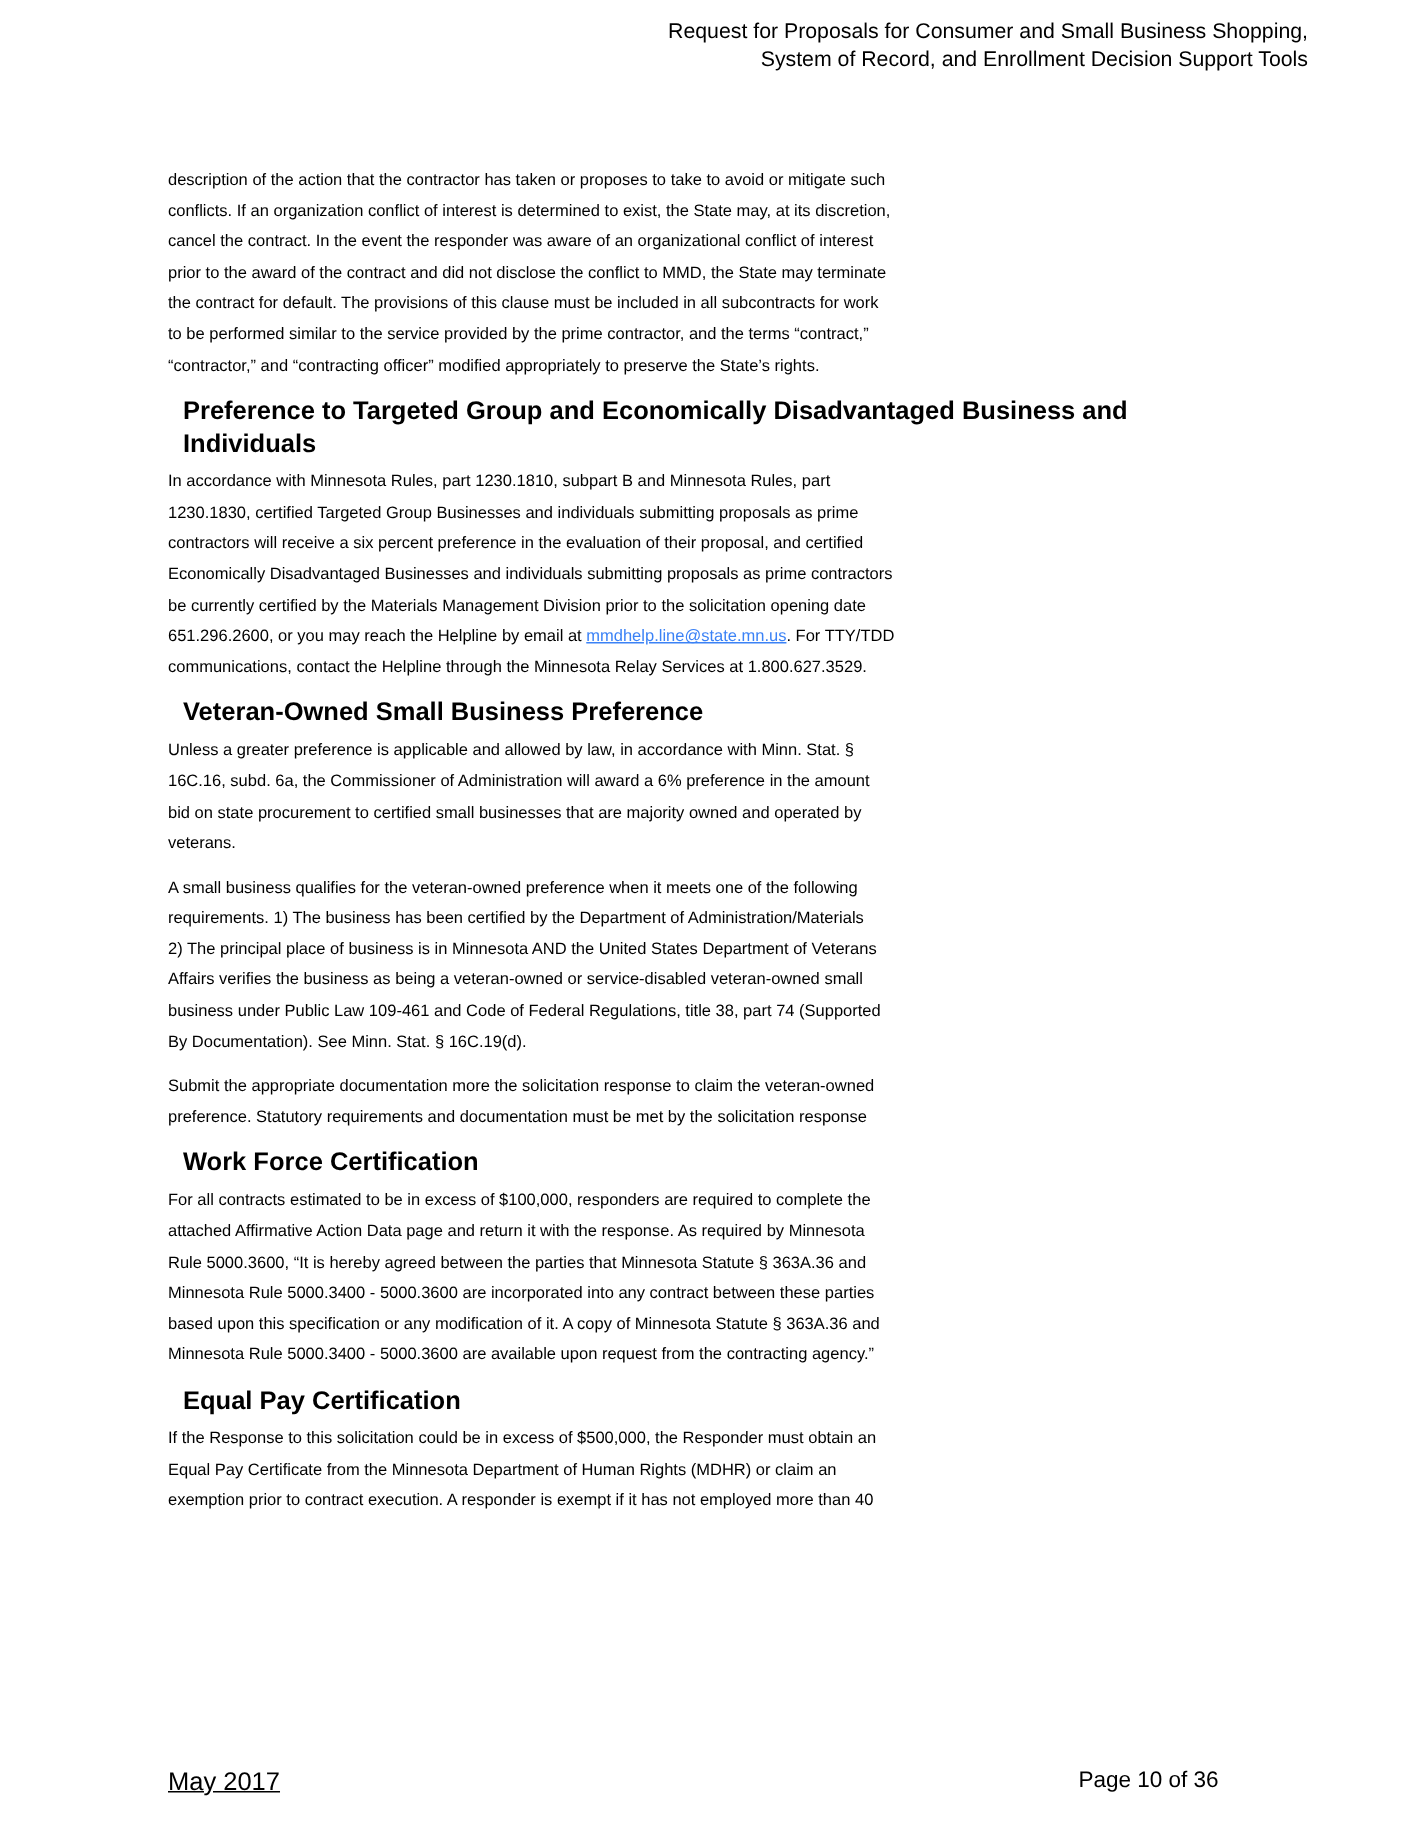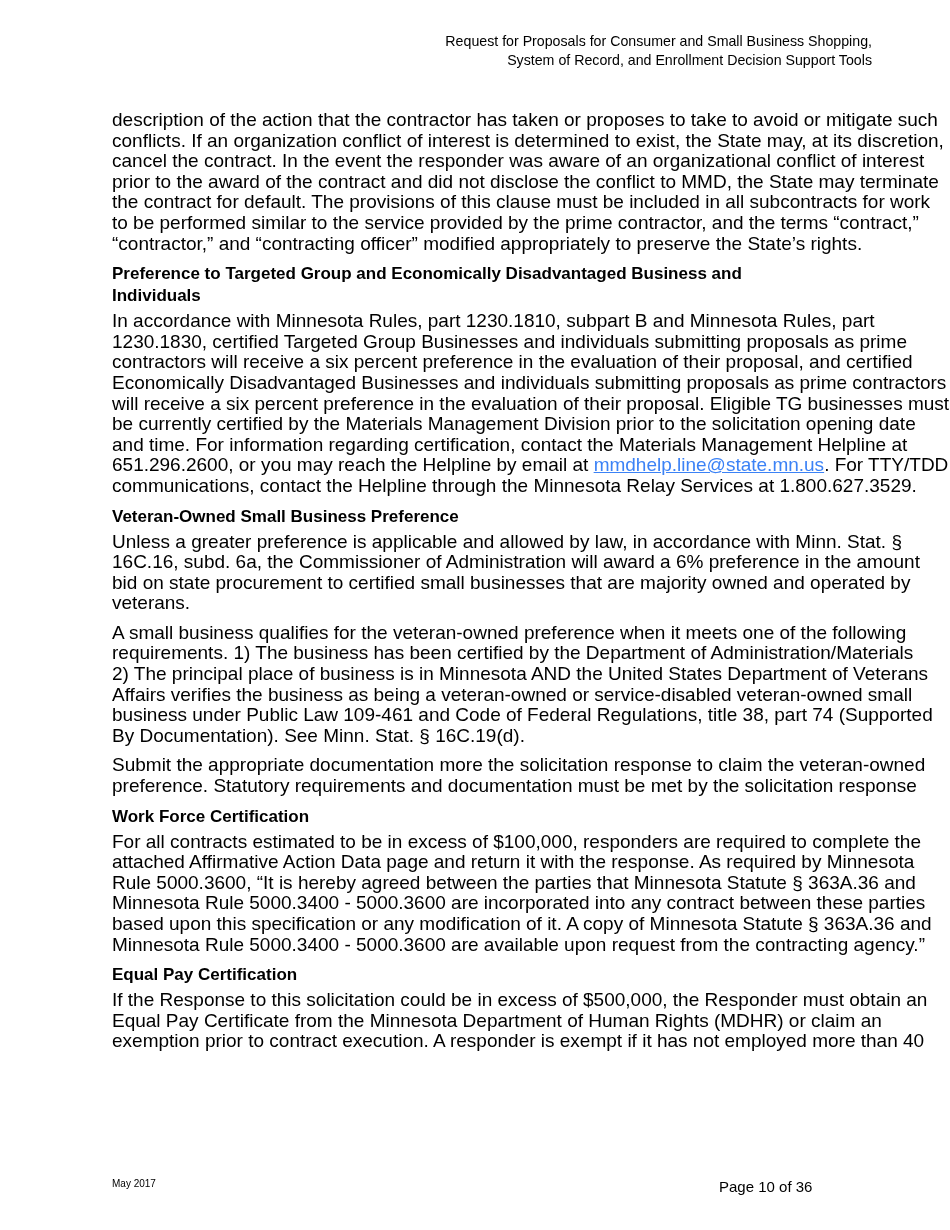--- a/index.html
+++ b/index.html
@@ -10,59 +10,60 @@
     body {
       width: 950px;
       height: 1230px;
       position: relative;
       overflow: hidden;
       font-family: "Liberation Sans", sans-serif;
       color: #000000;
     }
     .page-header {
       position: absolute;
-      top: 32px;
+      top: 12px;
       right: 78px;
       text-align: right;
       font-size: 14.2px;
       line-height: 19px;
     }
     .page-header .hline { display: block; white-space: nowrap; }
     .content {
       position: absolute;
       left: 112px;
       top: 110px;
       width: 760px;
     }
     .para {
-      font-size: 19px;
+      font-size: 11px;
       line-height: 20.6px;
       margin: 0 0 9px 0;
     }
     .para .line { display: block; white-space: nowrap; }
     .heading {
       font-weight: bold;
       font-size: 17px;
       line-height: 22px;
       margin: 0 0 4px 0;
     }
-    .heading .line { display: block; white-space: nowrap; }
+    .heading .line { display: block; white-space: nowrap; margin-left: 10px; }
     .h1 { margin-top: 1px; }
     .h2 { margin-top: 3px; }
     .h3 { margin-top: 3px; }
     .h4 { margin-top: 2px; }
     a.email {
       color: #3b82f6;
       text-decoration: underline;
     }
     .footer-left {
       position: absolute;
       left: 112px;
       top: 1178px;
-      font-size: 10px;
+      font-size: 17px;
+      text-decoration: underline;
     }
     .footer-right {
       position: absolute;
       left: 719px;
       top: 1178px;
       font-size: 15px;
     }
   </style>
 </head>
 <body>
@@ -86,23 +87,21 @@
 
   <div class="heading h1">
     <span class="line">Preference to Targeted Group and Economically Disadvantaged Business and</span>
     <span class="line">Individuals</span>
   </div>
   <div class="para">
     <span class="line">In accordance with Minnesota Rules, part 1230.1810, subpart B and Minnesota Rules, part</span>
     <span class="line">1230.1830, certified Targeted Group Businesses and individuals submitting proposals as prime</span>
     <span class="line">contractors will receive a six percent preference in the evaluation of their proposal, and certified</span>
     <span class="line">Economically Disadvantaged Businesses and individuals submitting proposals as prime contractors</span>
-    <span class="line">will receive a six percent preference in the evaluation of their proposal. Eligible TG businesses must</span>
     <span class="line">be currently certified by the Materials Management Division prior to the solicitation opening date</span>
-    <span class="line">and time. For information regarding certification, contact the Materials Management Helpline at</span>
     <span class="line"><span>651.296.2600, or you may reach the Helpline by email at </span><a class="email">mmdhelp.line@state.mn.us</a><span>. For TTY/TDD</span></span>
     <span class="line">communications, contact the Helpline through the Minnesota Relay Services at 1.800.627.3529.</span>
   </div>
 
   <div class="heading h2">
     <span class="line">Veteran-Owned Small Business Preference</span>
   </div>
   <div class="para">
     <span class="line">Unless a greater preference is applicable and allowed by law, in accordance with Minn. Stat. §</span>
     <span class="line">16C.16, subd. 6a, the Commissioner of Administration will award a 6% preference in the amount</span>

